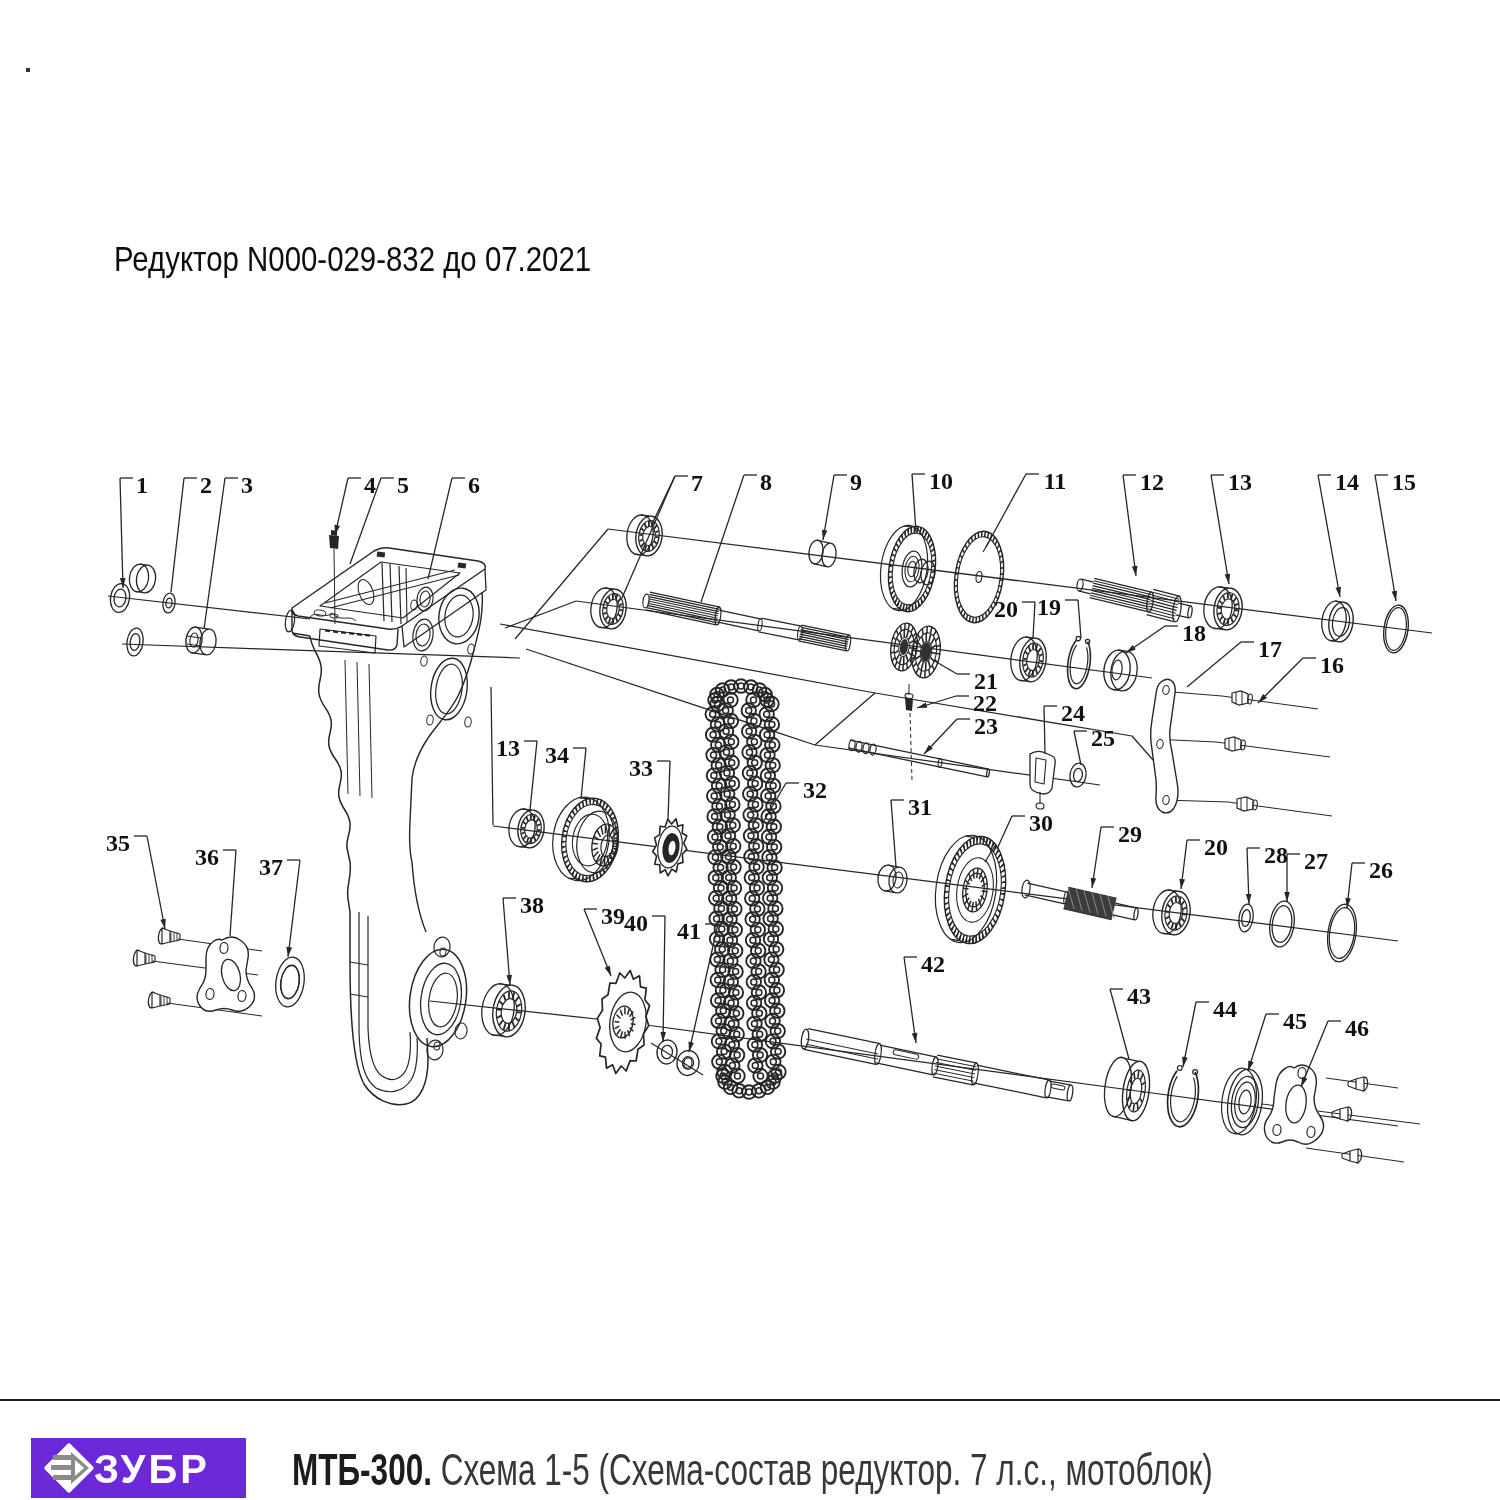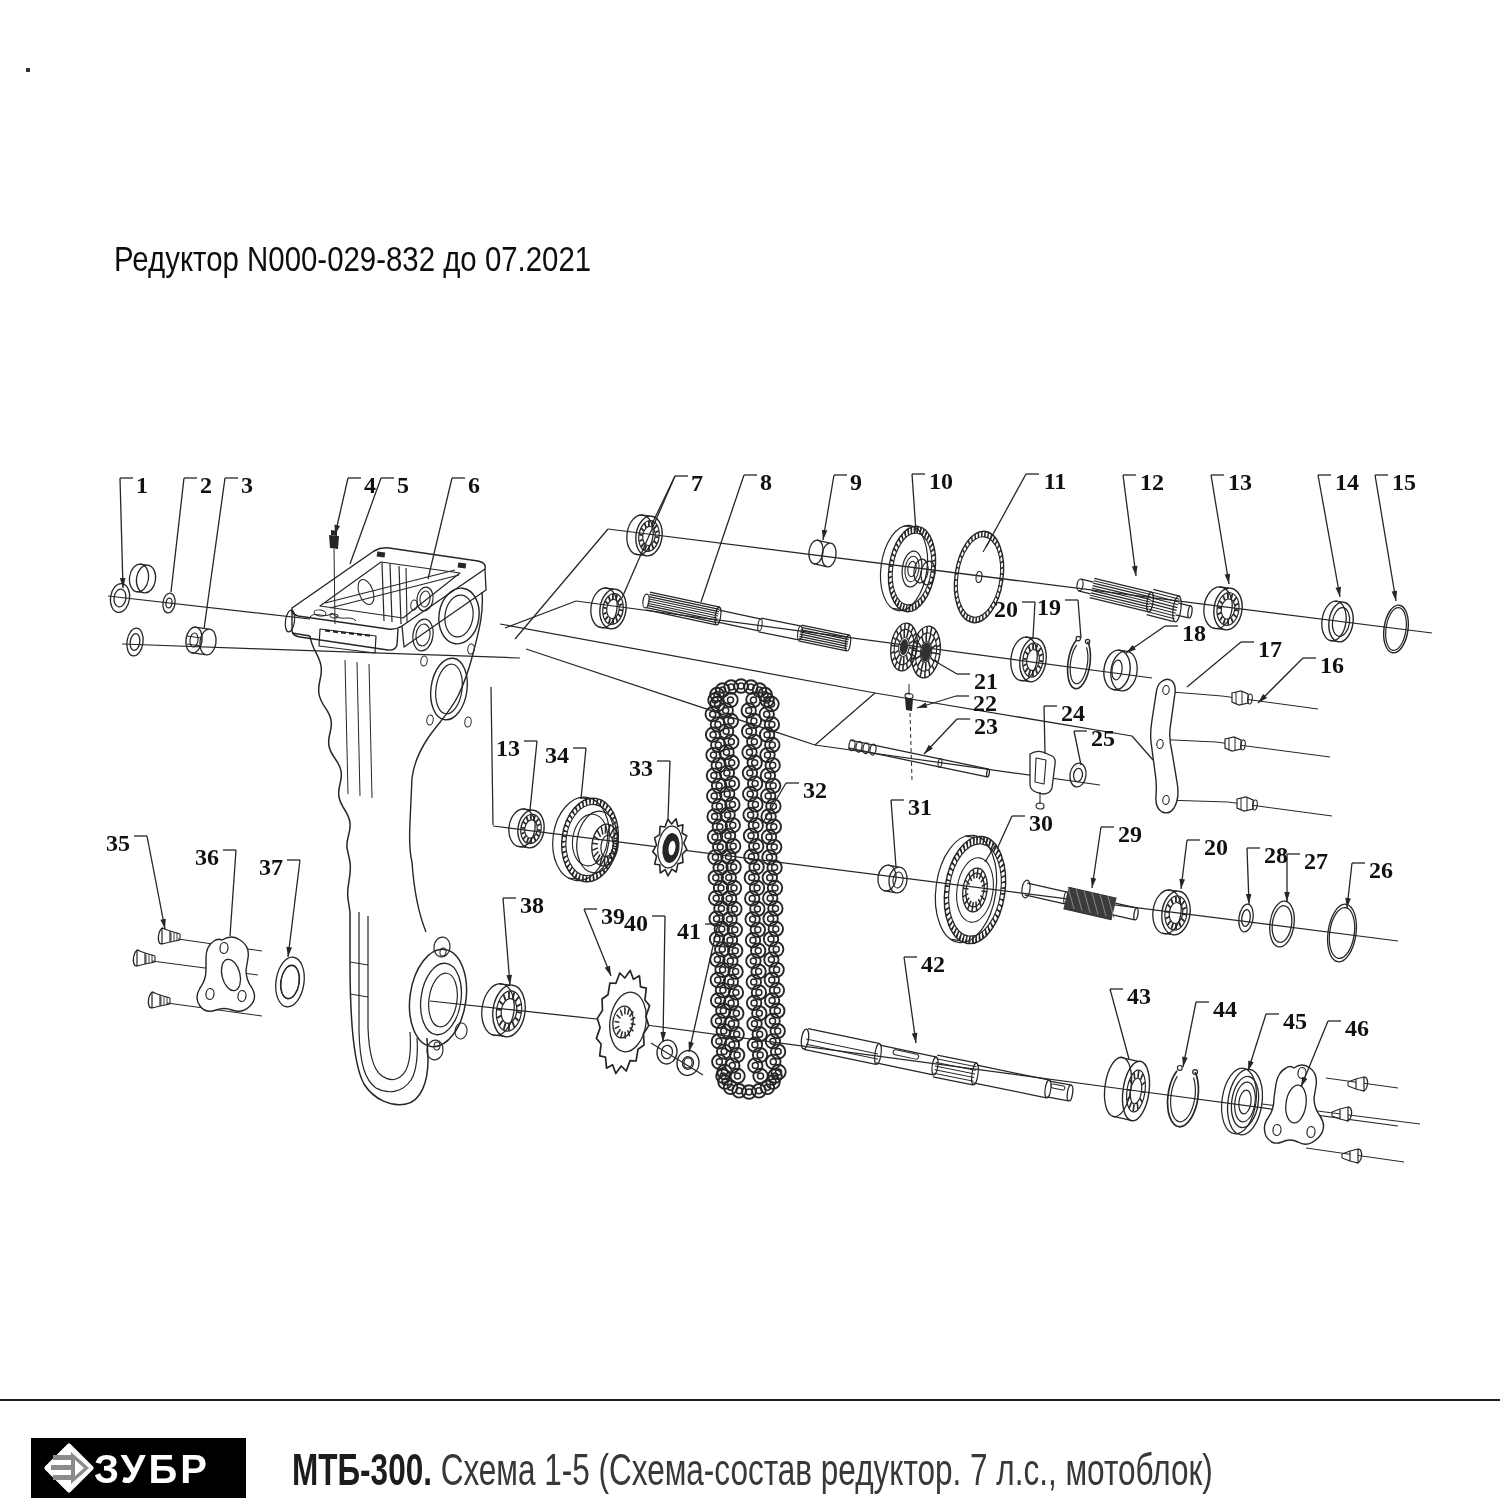--- a/index.html
+++ b/index.html
@@ -1,18 +1,18 @@
 <!DOCTYPE html>
 <html><head><meta charset="utf-8">
 <style>
 html,body{margin:0;padding:0;background:#ffffff;}
 .page{position:relative;width:1500px;height:1500px;background:#fff;overflow:hidden;margin-top:32px;}
 .title{position:absolute;left:114px;top:207px;font-family:"Liberation Sans",sans-serif;font-size:35px;color:#0d0d0d;transform:scaleX(0.84);transform-origin:left top;}
 .rule{position:absolute;left:0;top:1367px;width:1500px;height:2px;background:#1f1f1f;}
-.logo{position:absolute;left:31px;top:1406px;width:215px;height:60px;background:#000000;}
+.logo{position:absolute;left:31px;top:1406px;width:215px;height:60px;background:#6d28d9;}
 .logotext{position:absolute;left:63px;top:9px;font-family:"Liberation Sans",sans-serif;font-size:40px;font-weight:bold;color:#fff;letter-spacing:3px;}
 .cap{position:absolute;left:292px;top:1412px;font-family:"Liberation Sans",sans-serif;font-size:45px;color:#383838;white-space:nowrap;transform:scaleX(0.70);transform-origin:left top;}
 .cap b{color:#1c1c1c;}
 .dot{position:absolute;left:26px;top:36px;width:4px;height:4px;background:#333;}
 </style></head>
 <body>
 <div class="page">
 <div class="dot"></div>
 <div class="title">Редуктор N000-029-832 до 07.2021</div>
 <svg width="1500" height="1500" viewBox="0 0 1500 1500" style="position:absolute;left:0;top:0;filter:blur(0.4px)">

